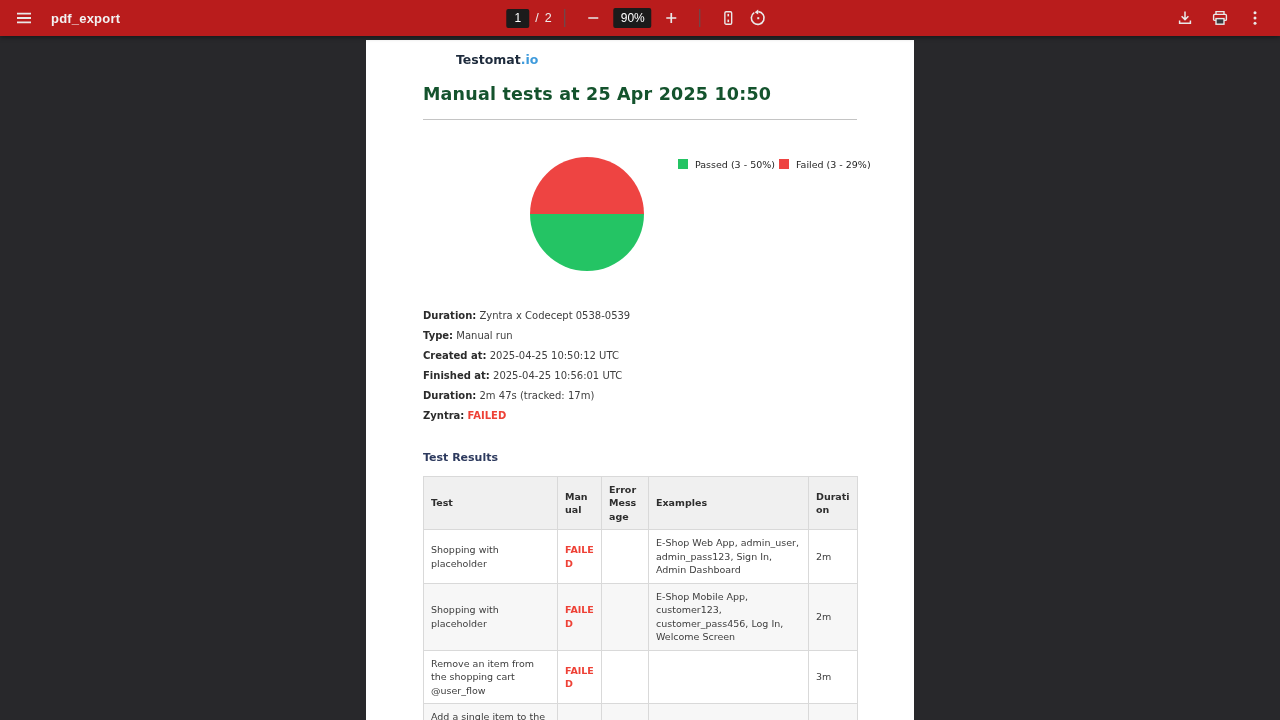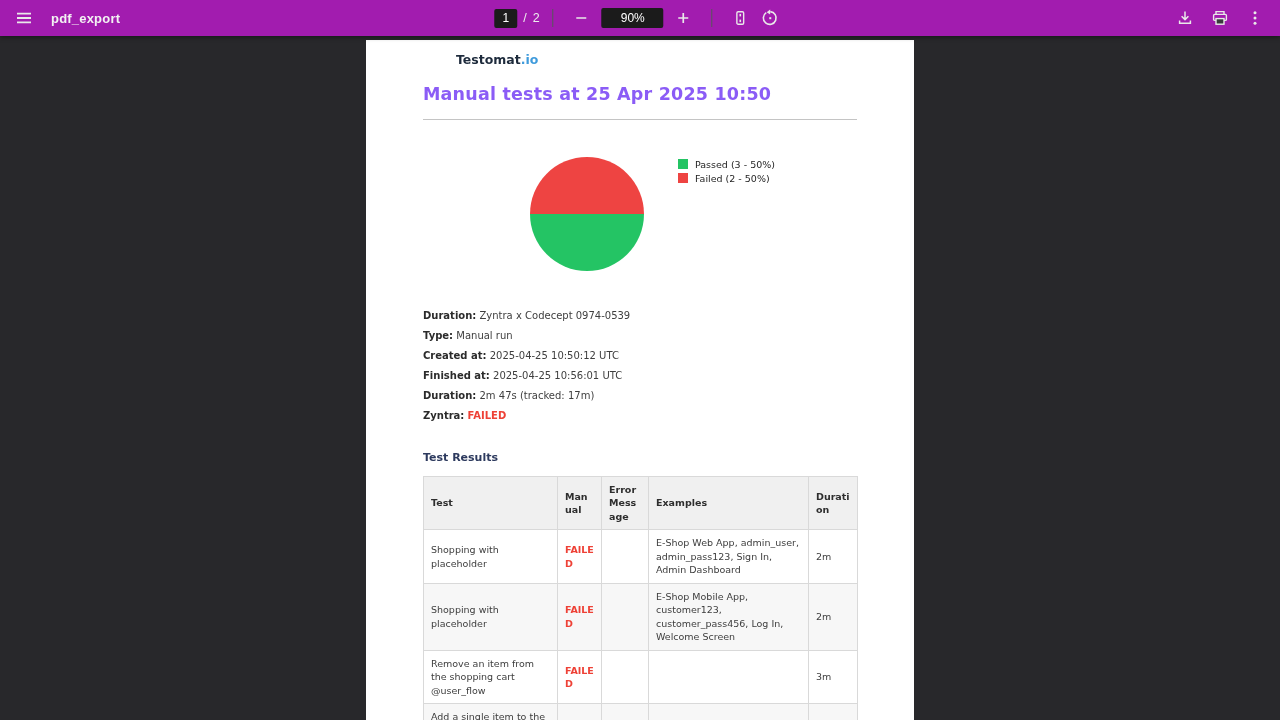--- a/index.html
+++ b/index.html
@@ -1,52 +1,52 @@
 <!DOCTYPE html>
 <html><head>
 <meta charset="utf-8">
 <style>
   * { margin:0; padding:0; box-sizing:border-box; }
   html,body { width:1280px; height:720px; overflow:hidden; background:#28282b;
               font-family:"Liberation Sans",sans-serif; }
 
   
-  .toolbar { position:fixed; top:0; left:0; width:1280px; height:36px; background:#a21caf;
+  .toolbar { position:fixed; top:0; left:0; width:1280px; height:36px; background:#b91c1c;
              display:flex; align-items:center; z-index:10; box-shadow:0 1px 5px rgba(0,0,0,.45); }
   .tb-left { display:flex; align-items:center; gap:12px; padding-left:9px; }
   .icon-btn { width:30px; height:30px; display:flex; align-items:center; justify-content:center;
               background:none; border:none; cursor:pointer; border-radius:50%; }
   .icon-btn svg { display:block; }
   .tb-title { color:#f2f2f2; font-size:13px; font-weight:600; letter-spacing:.2px; }
 
   .tb-center { position:absolute; left:50%; top:0; height:36px; transform:translateX(-50%);
                display:flex; align-items:center; }
   .page-input { width:23px; height:19px; background:#1b1b1b; border:none; border-radius:2px;
                 color:#fff; text-align:center; font-size:12px; font-family:inherit; }
   .page-label { color:#ededed; font-size:12.5px; margin-left:6px; }
   .tb-divider { width:1px; height:18px; background:#58585c; margin:0 13px; }
-  .zoom-box { background:#1b1b1b; color:#fff; border-radius:2px; padding:3px 19px; font-size:12px;
+  .zoom-box { background:#1b1b1b; color:#fff; border-radius:2px; padding:3px 7px; font-size:12px;
               margin:0 5px; min-width:36px; text-align:center; cursor:pointer; border:none; }
   .tb-right { margin-left:auto; display:flex; align-items:center; gap:5px; padding-right:10px; }
 
   
   .canvas { position:absolute; top:36px; left:0; width:1280px; height:684px; }
   .pdf-page { position:absolute; left:366px; top:4px; width:548px; height:716px; background:#ffffff;
               font-family:"DejaVu Sans",sans-serif; }
 
   .logo { position:absolute; left:57px; top:12px; font-size:12.5px; font-weight:bold; color:#1e2b3c;margin-left:33px; }
   .logo .suffix { color:#3f9bdc; }
 
   .report-title { position:absolute; left:57px; top:44px; font-size:17.5px; font-weight:bold;
-                  color:#8b5cf6; letter-spacing:.2px;text-align:center; }
+                  color:#14532d; letter-spacing:.2px;text-align:center; }
   .rule { position:absolute; left:57px; top:79px; width:434px; height:1px; background:#c4c4c4; }
 
   
   .pie { position:absolute; left:164px; top:117px; width:114px; height:114px; border-radius:50%; }
-  .legend { position:absolute; left:312px; top:119px; display:flex; flex-direction:column; gap:4px; }
+  .legend { position:absolute; left:312px; top:119px; display:flex; flex-direction:row; gap:4px; }
   .legend-item { display:flex; align-items:center; gap:7px; height:10px; }
   .swatch { width:10px; height:10px; flex:0 0 10px; }
   .legend-label { font-size:9.5px; color:#1f1f1f; white-space:nowrap; }
 
   
   .meta { position:absolute; left:57px; top:270px; }
   .meta-line { height:20px; font-size:10px; color:#3e3e3e; }
   .meta-label { font-weight:bold; color:#2b2b2b; }
   .meta-value.failed { color:#ee4136; font-weight:bold; }
 
@@ -160,28 +160,28 @@
     <div class="rule"></div>
 
     <div class="pie" style="background: conic-gradient(from 90deg, rgb(36, 196, 100) 0%, rgb(36, 196, 100) 50%, rgb(238, 68, 66) 50%, rgb(238, 68, 66) 100%);"></div>
     <div class="legend">
         <div class="legend-item">
     <span class="swatch" style="background: rgb(36, 196, 100);"></span>
     <span class="legend-label">Passed (3 - 50%)</span>
   </div>
         <div class="legend-item">
     <span class="swatch" style="background: rgb(238, 68, 66);"></span>
-    <span class="legend-label">Failed (2 - 50%)</span>
+    <span class="legend-label">Failed (3 - 29%)</span>
   </div>
       </div>
 
     <div class="meta">
         <div class="meta-line">
     <span class="meta-label">Duration:</span>
-    <span class="meta-value">Zyntra x Codecept 0974-0539</span>
+    <span class="meta-value">Zyntra x Codecept 0538-0539</span>
   </div>
         <div class="meta-line">
     <span class="meta-label">Type:</span>
     <span class="meta-value">Manual run</span>
   </div>
         <div class="meta-line">
     <span class="meta-label">Created at:</span>
     <span class="meta-value">2025-04-25 10:50:12 UTC</span>
   </div>
         <div class="meta-line">

